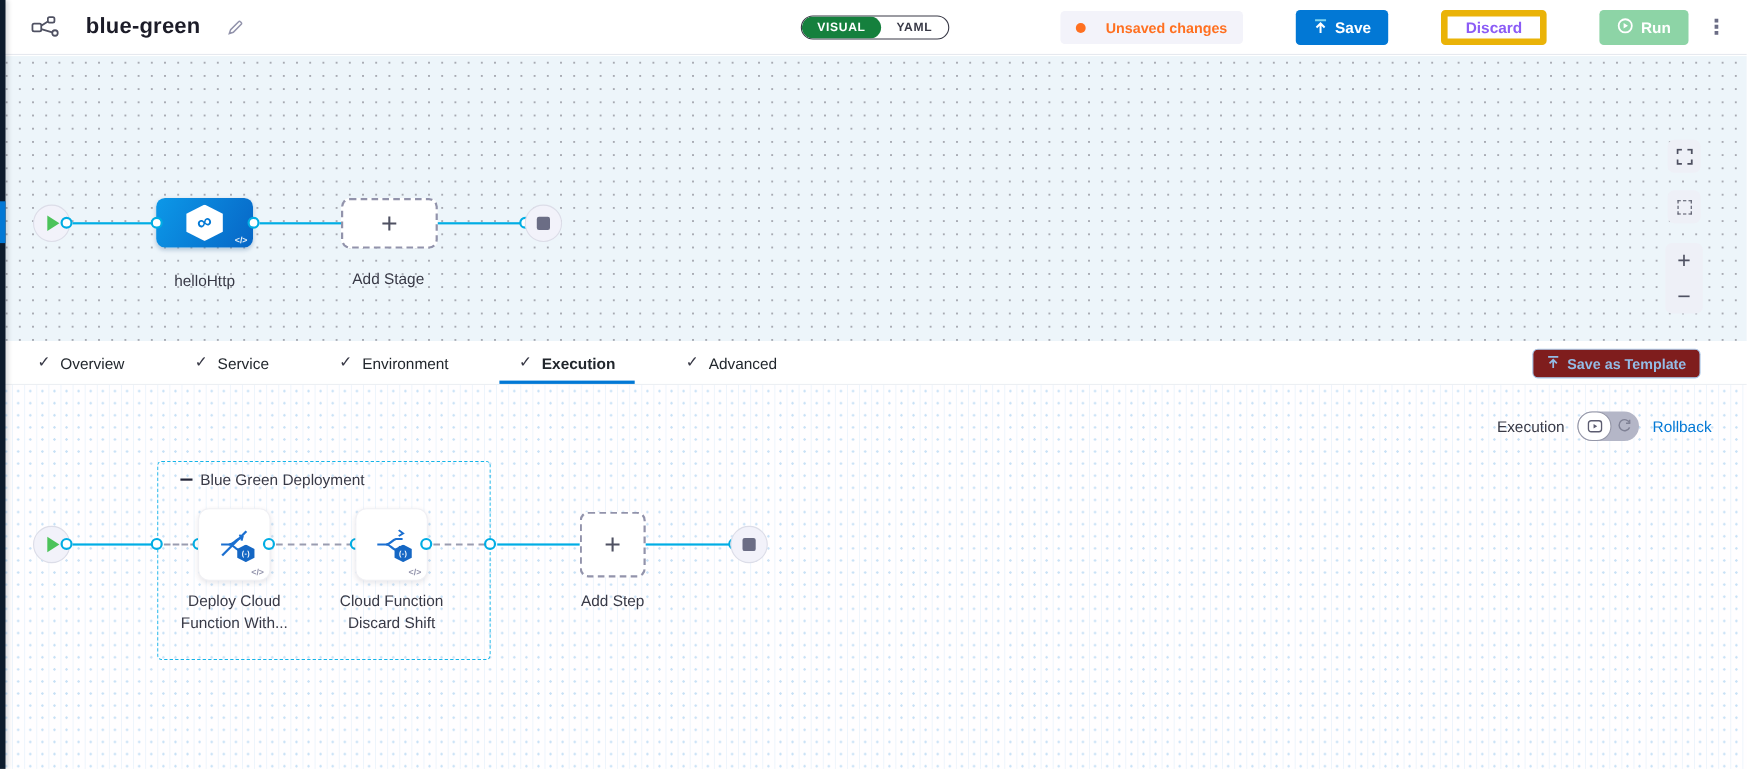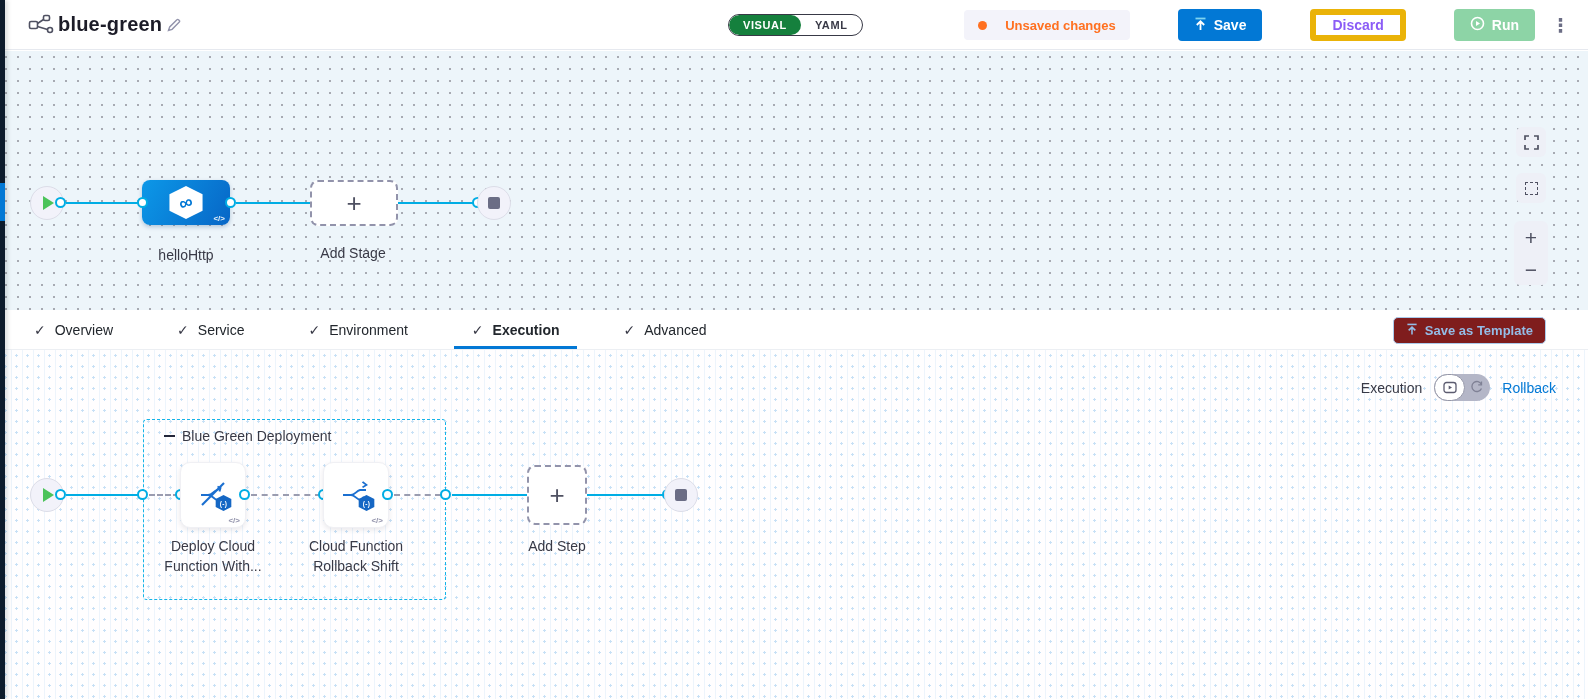--- a/index.html
+++ b/index.html
@@ -8,21 +8,21 @@
   .app { position:relative; width:1588px; height:699px; }
 
   
   .left-rail { position:absolute; left:0; top:0; width:5px; height:699px;
     background:#0d1b2c; z-index:50; box-shadow:2px 0 5px rgba(10,20,40,.18); }
   .rail-indicator { position:absolute; left:0; top:183px; width:5px; height:38px; background:#0278d5; }
 
   
   .header { position:absolute; left:0; top:0; width:1588px; height:50px; background:#fff;
     border-bottom:1px solid #e6e9ef; display:flex; align-items:center; z-index:40; }
-  .header-left { display:flex; align-items:center; gap:4px; padding-left:28px; }
+  .header-left { display:flex; align-items:center; gap:24px; padding-left:28px; }
   .pipeline-icon svg { display:block; }
   .page-title { font-size:20px; font-weight:bold; color:#1c1c28; letter-spacing:.2px; }
   .edit-icon { color:#9293ab; display:flex; }
   .mode-toggle { position:absolute; left:728px; top:14px; height:22px; display:flex;
     border:1.5px solid #383946; border-radius:12px; overflow:hidden; background:#fff; cursor:pointer; }
   .mode-seg { font-size:11px; font-weight:bold; letter-spacing:.6px; padding:0 14px;
     display:flex; align-items:center; }
   .mode-seg.sel { background:#15803d; color:#fff; border-radius:11px; }
   .mode-seg.unsel { color:#383946; }
   .header-right { position:absolute; right:14px; top:0; height:50px; display:flex; align-items:center; gap:12px; }
@@ -313,21 +313,21 @@
       <svg width="34" height="32" viewBox="0 0 34 32" fill="none" stroke="#1b6fd0" stroke-width="1.9">
         <path d="M4 16 h8 c4 0 5 -4 9 -5 h6"></path>
         <path d="M23.5 7.5 L27.5 11 L23.5 14" transform="translate(0,-3.5) scale(1,0.85)"></path>
         <path d="M12 16 c4 0 5 4 9 5 h6"></path>
         <path d="M23.5 18 L27.5 21 L23.5 24.5"></path>
       </svg>
       <span class="step-badge">(-)</span>
       <span class="code-glyph">&lt;/&gt;</span>
     </div>
     <div class="port" style="left:382px; top:139px;"></div>
-    <div class="node-label" style="left:286px; top:186px; width:140px;">Cloud Function Rollback Shift</div>
+    <div class="node-label" style="left:286px; top:186px; width:140px;">Cloud Function Discard Shift</div>
 
     <div class="flow-line-dashed" style="left:394px; top:144px; width:47px;"></div>
     <div class="port" style="left:440px; top:139px;"></div>
     <div class="flow-line" style="left:452px; top:144px; width:75px;"></div>
 
     <div class="add-box" style="left:527px; top:115px; width:60px; height:60px;">
       <span class="plus">+</span>
     </div>
     <div class="node-label" style="left:497px; top:186px; width:120px;text-align:center;">Add Step</div>
 

